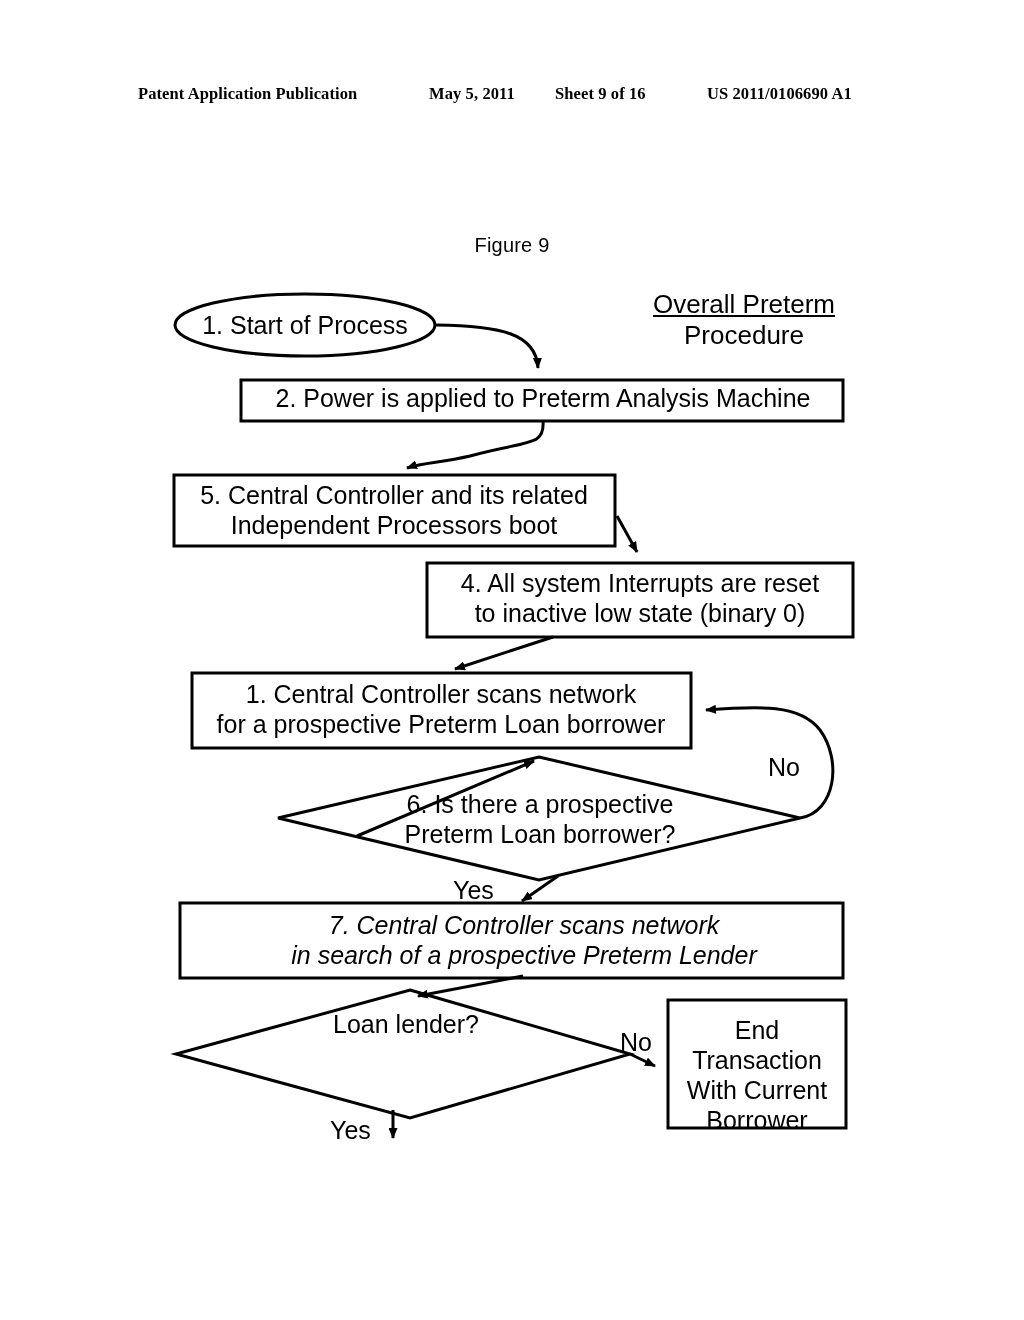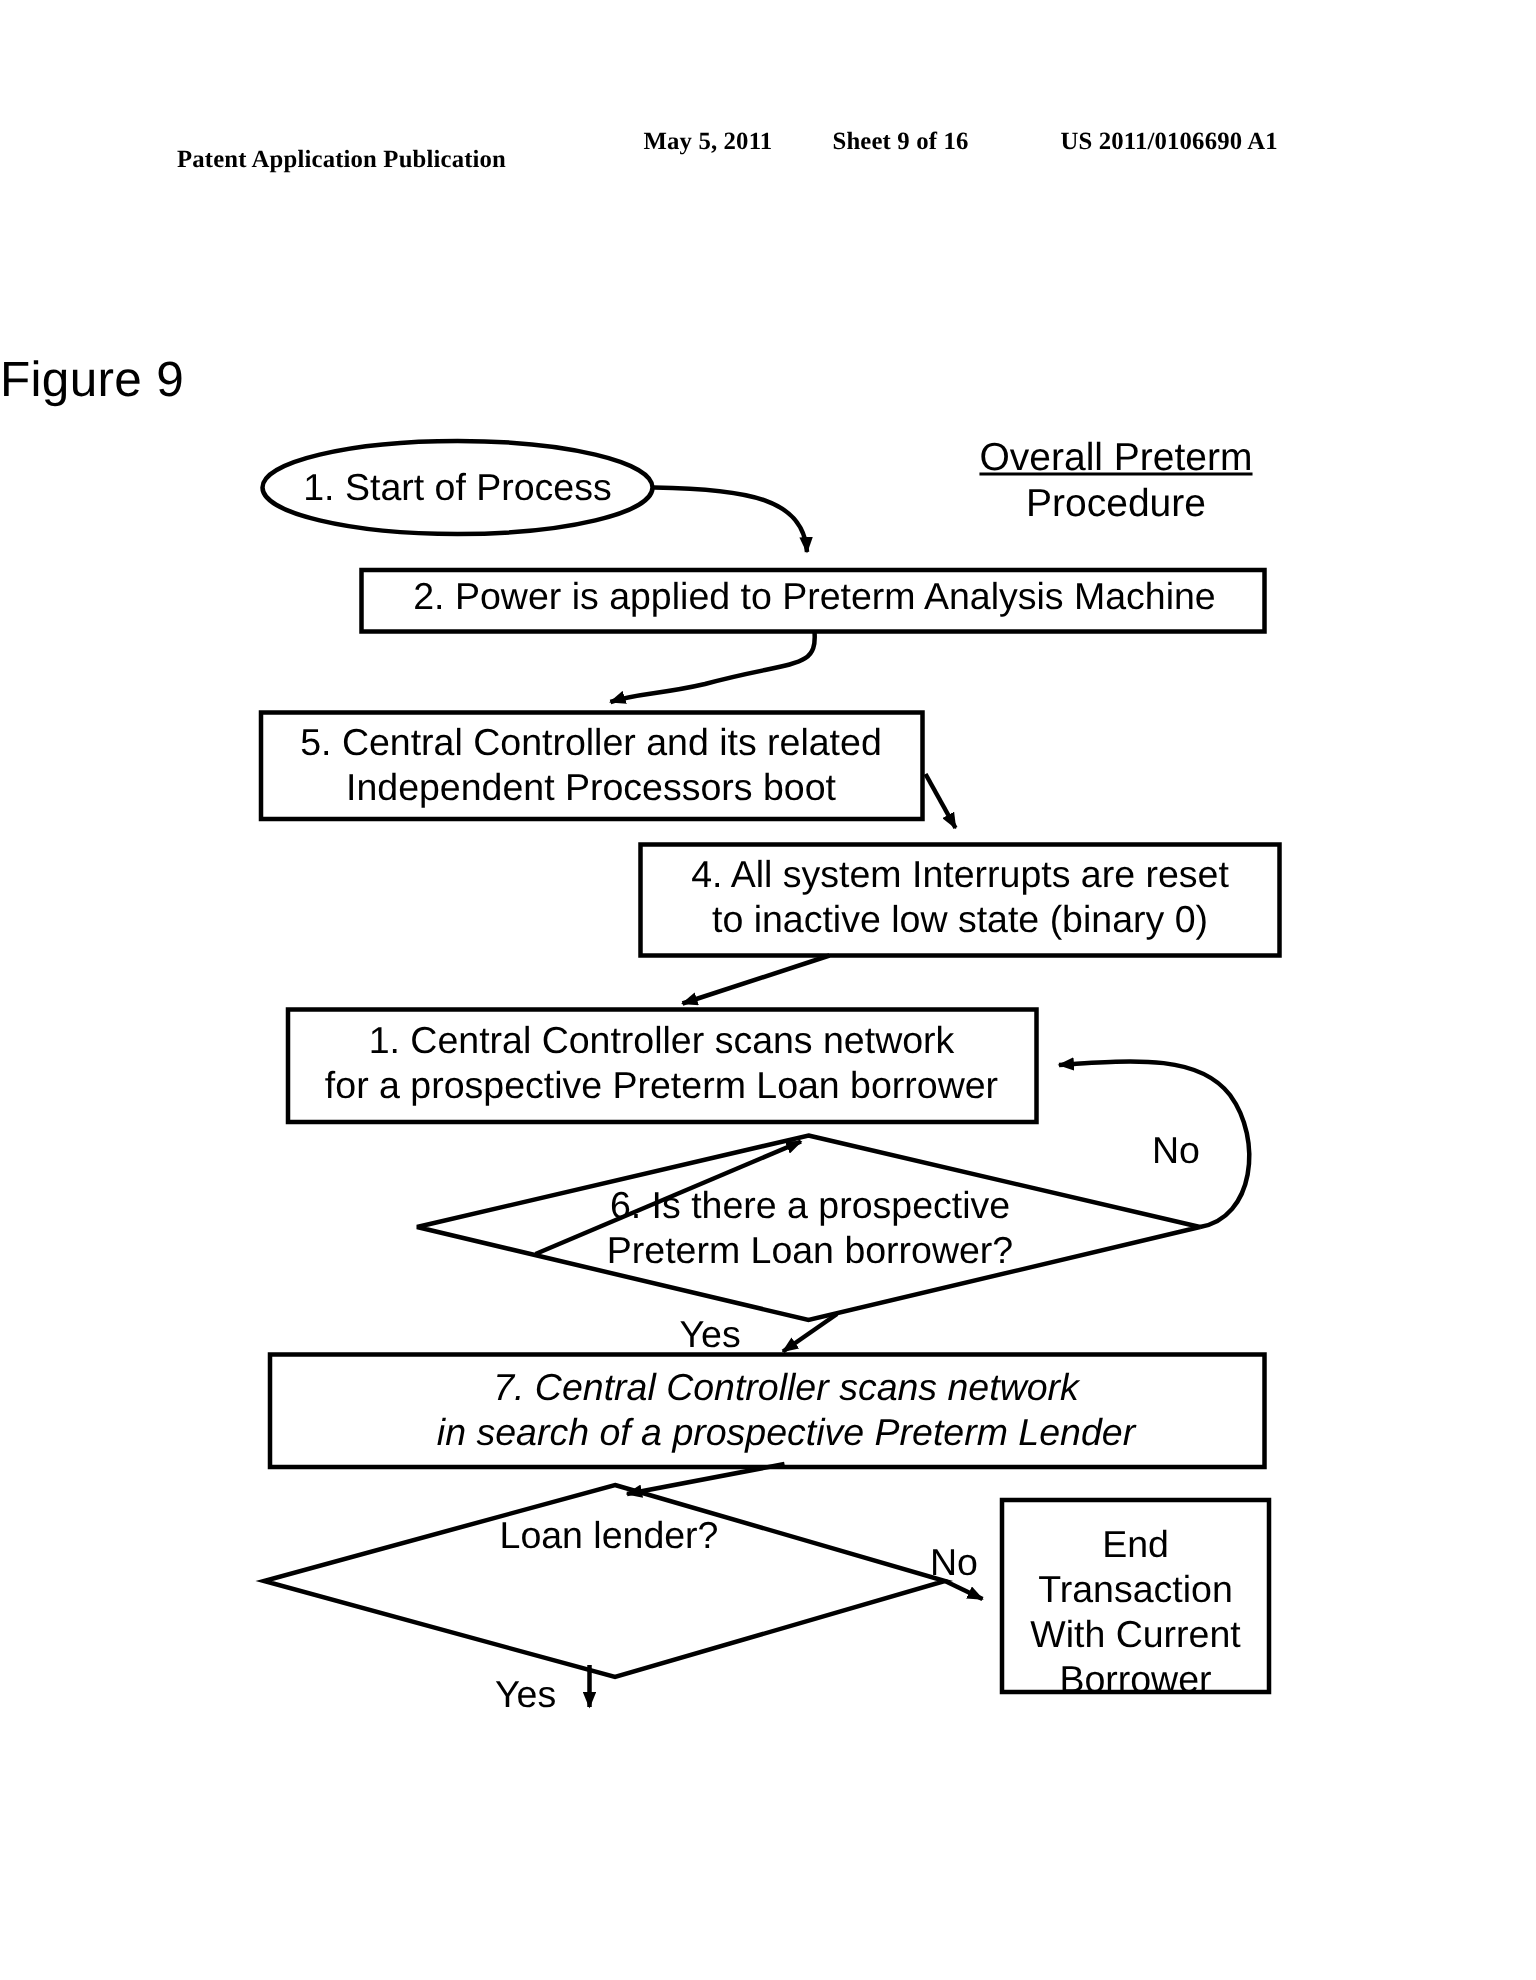--- a/index.html
+++ b/index.html
@@ -23,33 +23,33 @@
     left: 0;
     top: 84px;
     width: 1024px;
     height: 26px;
     font-family: "Liberation Serif", serif;
     font-weight: bold;
     font-size: 16.5px;
     letter-spacing: 0.1px;
     white-space: nowrap;
   }
-  #page-header .hdr-pub   { position: absolute; left: 118px; top: 0; margin-top: 12px; }
+  #page-header .hdr-pub   { position: absolute; left: 138px; top: 0; }
   #page-header .hdr-date  { position: absolute; left: 429px; top: 0; }
   #page-header .hdr-sheet { position: absolute; left: 555px; top: 0; }
   #page-header .hdr-num   { position: absolute; left: 707px; top: 0; }
 
   
   #figure-title {
     position: absolute;
     left: 0;
     top: 234px;
     width: 1024px;
-    text-align: left;
-    font-size: 33px;
+    text-align: center;
+    font-size: 20px;
     letter-spacing: 0.2px;
   }
 
   
   #diagram-caption {
     position: absolute;
     left: 628px;
     top: 289px;
     width: 232px;
     text-align: center;

